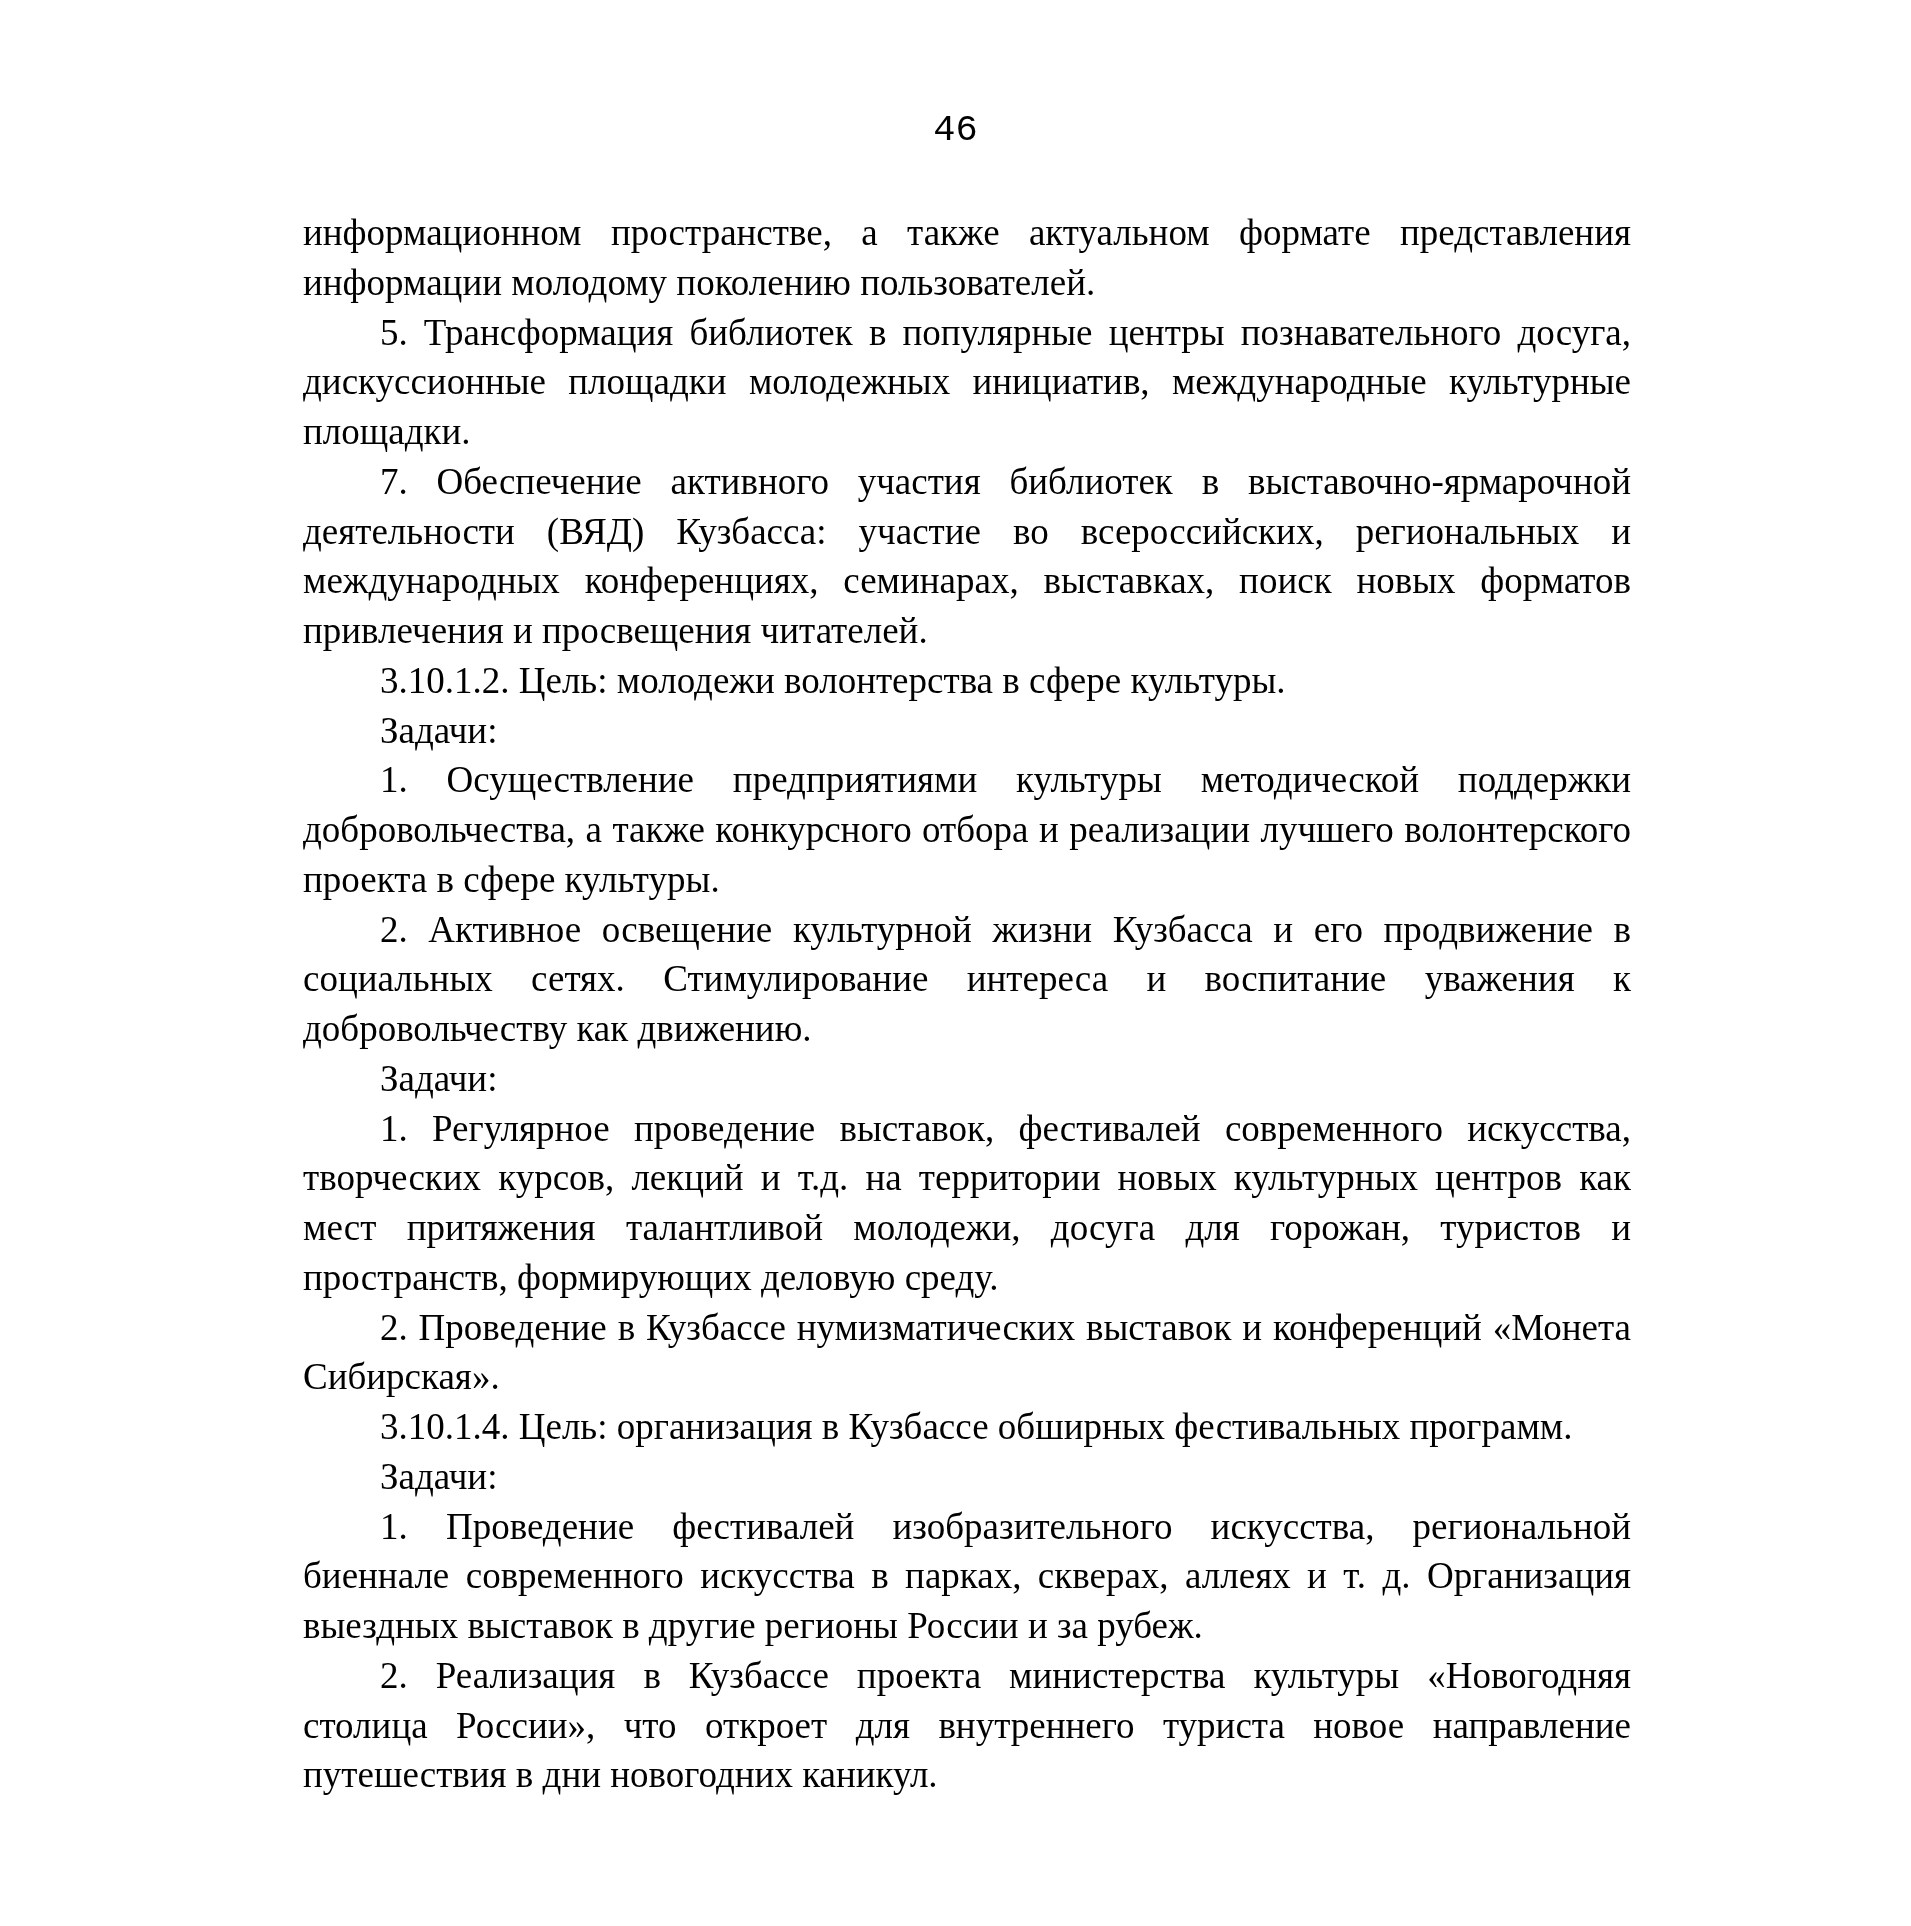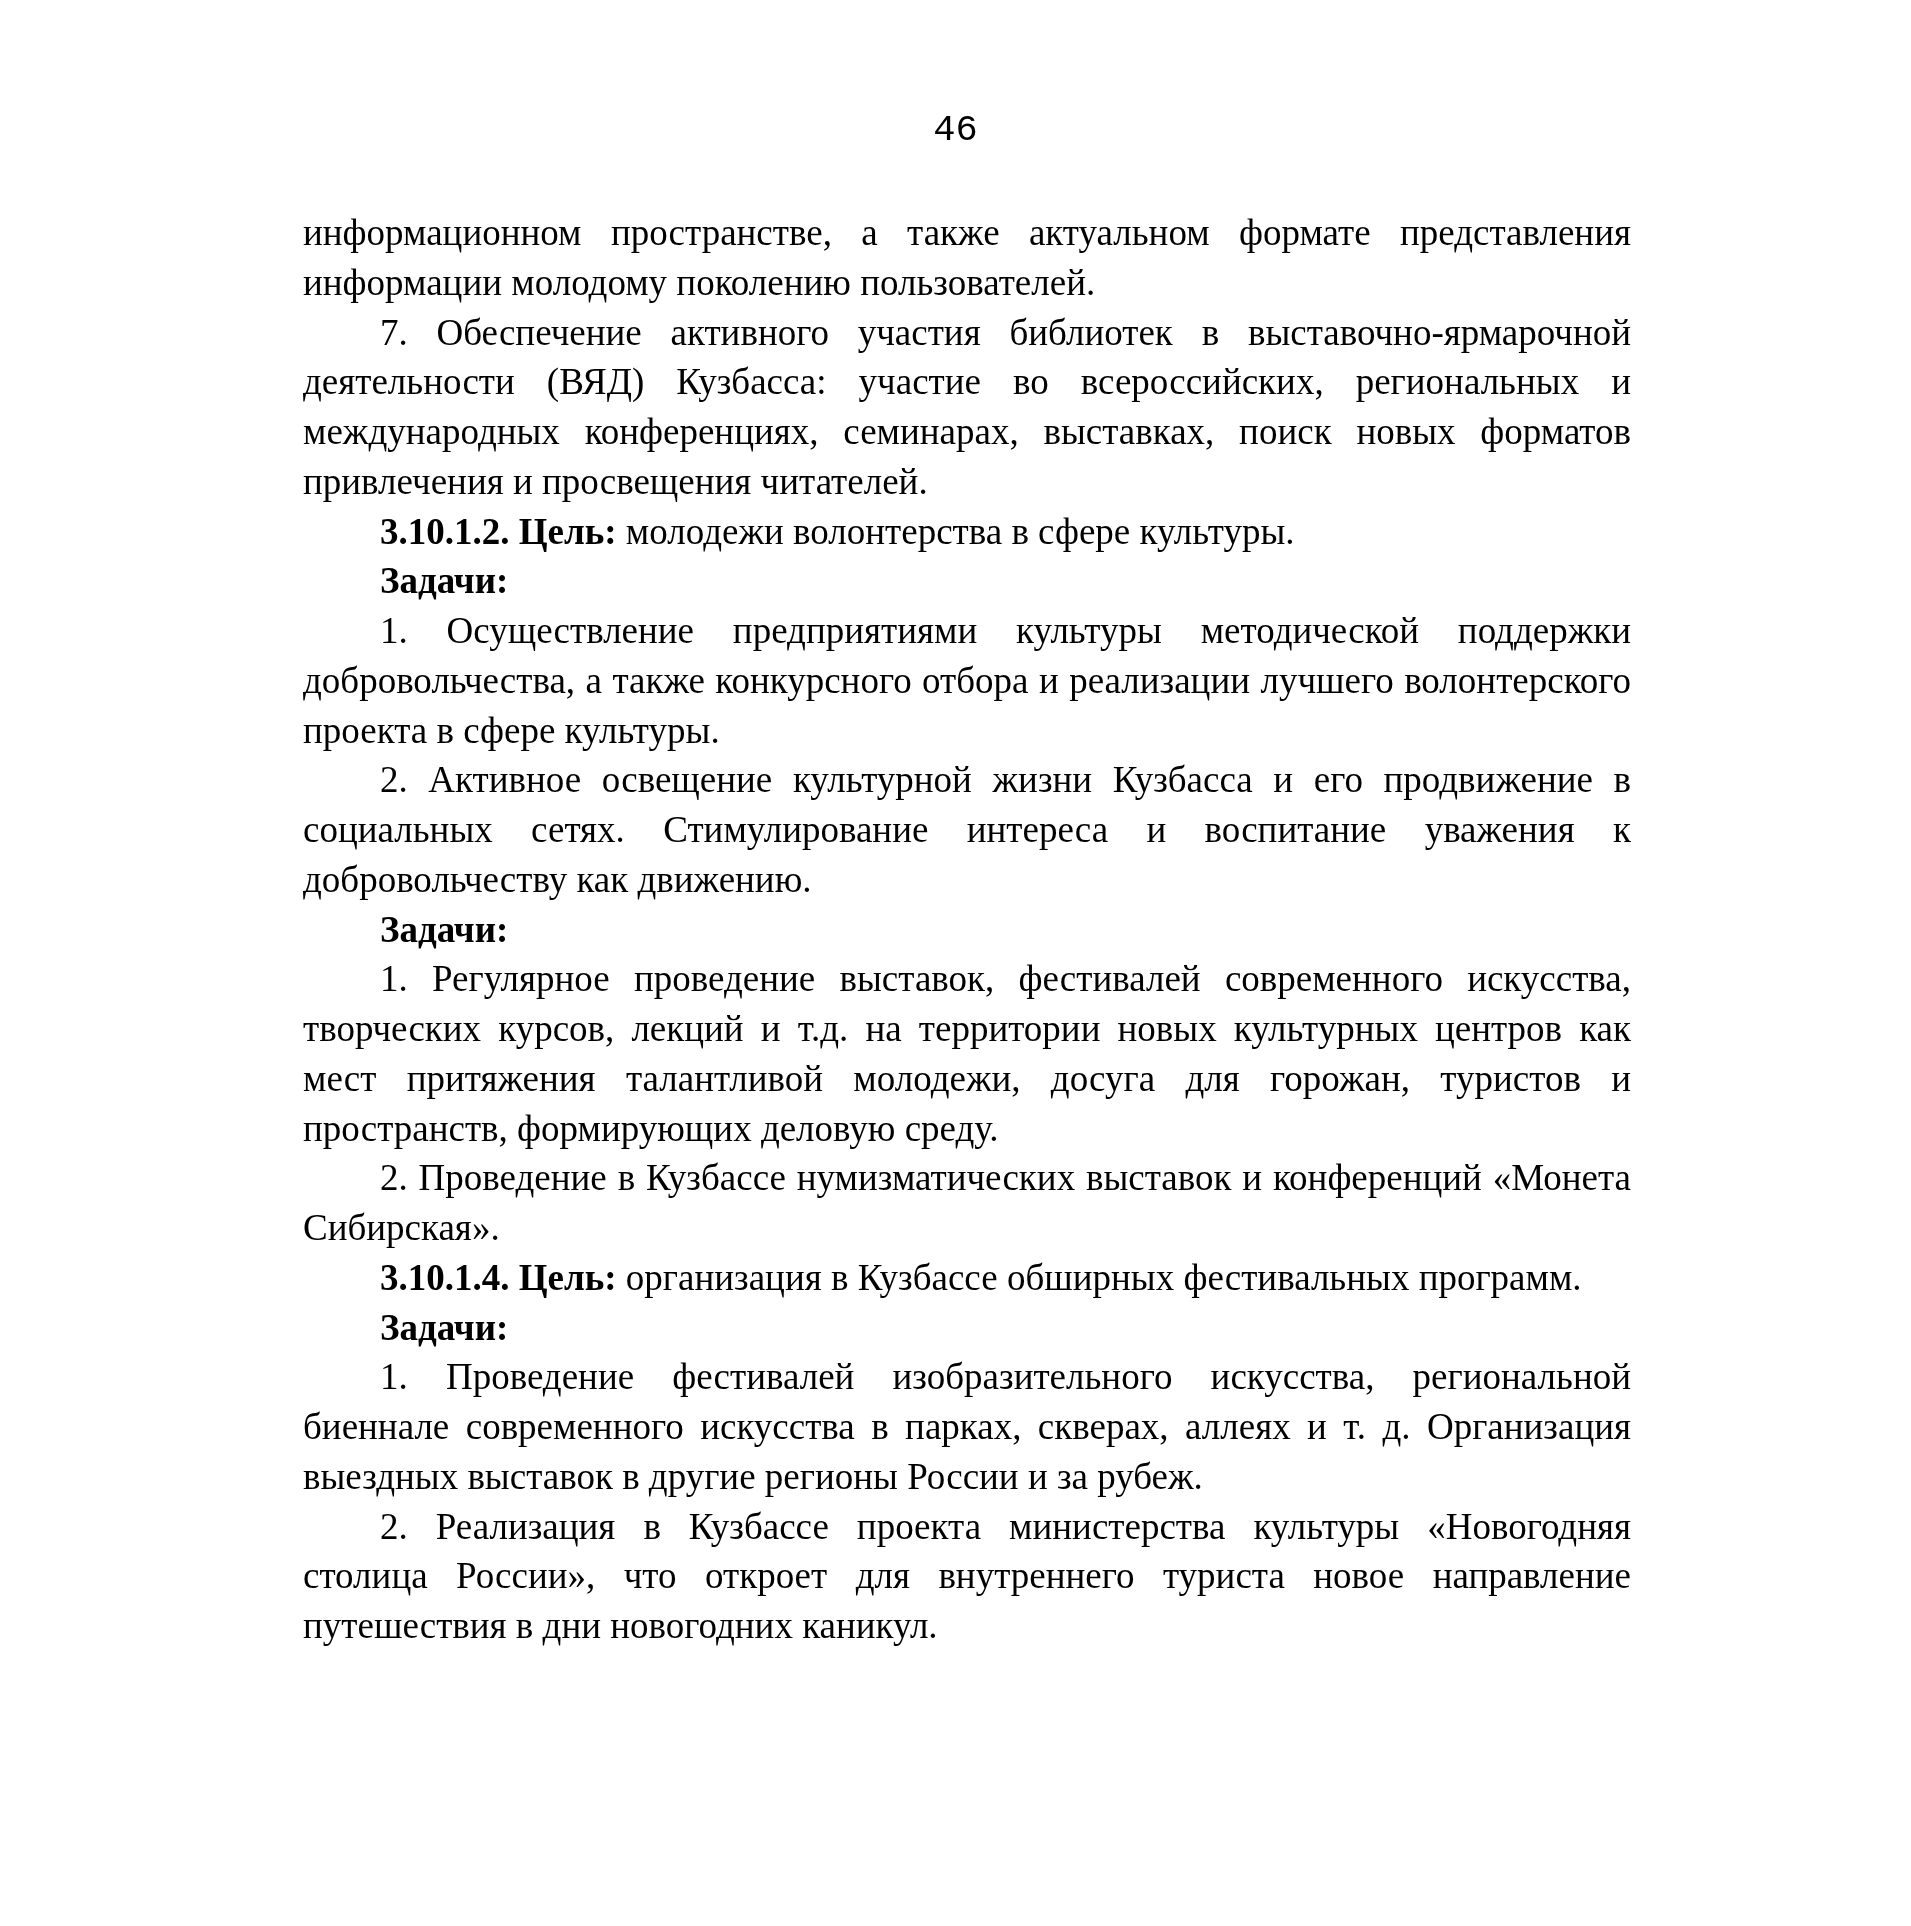--- a/index.html
+++ b/index.html
@@ -44,34 +44,35 @@
     hyphens: none;
   }
   p.noindent {
     text-indent: 0;
   }
   p.last-line-left {
     text-align-last: left;
     margin-left: 20px;
   }
   b {
-    font-weight: bold;
+    font-weight: normal;
   }
 </style>
 </head>
 <body>
 
 <div class="page">
 
   <div class="page-number">46</div>
 
   <div class="body-area">
 
     <p class="para noindent last-line-left"><span>информационном пространстве, а также актуальном формате представления информации молодому поколению пользователей.</span></p>
 
+    <p class="para last-line-left"><span>5. Трансформация библиотек в популярные центры познавательного досуга, дискуссионные площадки молодежных инициатив, международные культурные площадки.</span></p>
 
 
     <p class="para last-line-left"><span>7. Обеспечение активного участия библиотек в выставочно-ярмарочной деятельности (ВЯД) Кузбасса: участие во всероссийских, региональных и международных конференциях, семинарах, выставках, поиск новых форматов привлечения и просвещения читателей.</span></p>
 
     <p class="para last-line-left"><b>3.10.1.2.  Цель:</b><span> молодежи волонтерства в сфере культуры.</span></p>
 
     <p class="para last-line-left"><b>Задачи:</b></p>
 
     <p class="para last-line-left"><span>1. Осуществление предприятиями культуры методической поддержки добровольчества, а также конкурсного отбора и реализации лучшего волонтерского проекта в сфере культуры.</span></p>
 

